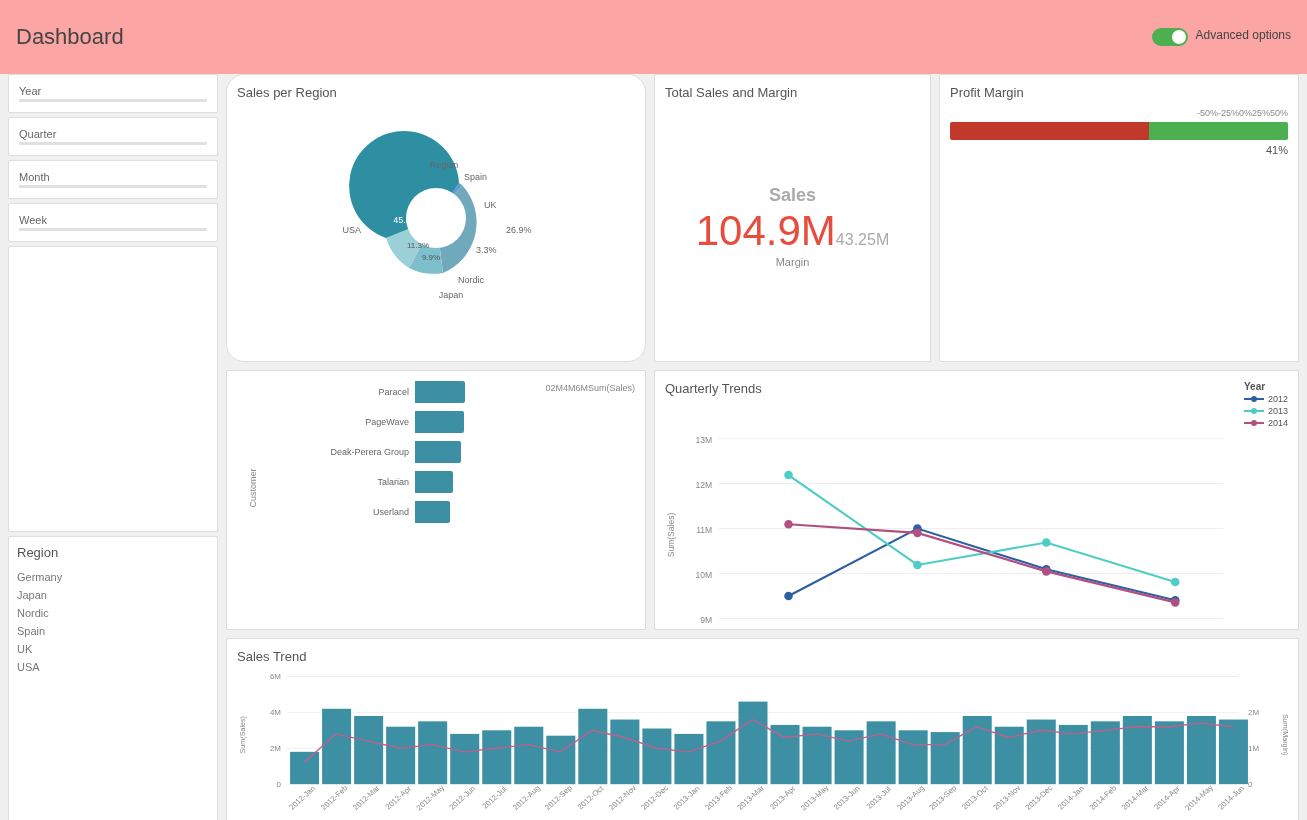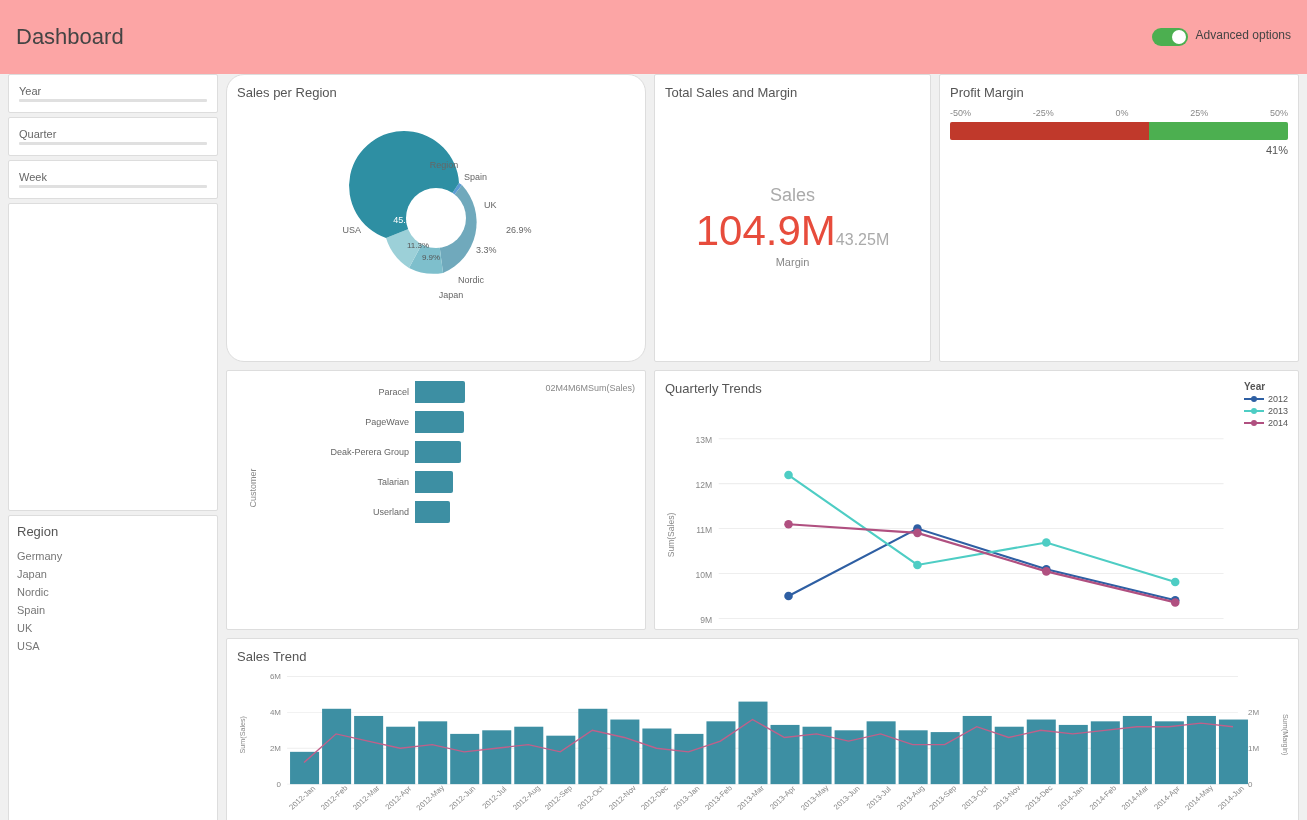--- a/index.html
+++ b/index.html
@@ -165,21 +165,21 @@
     }
     .sales-sub {
       font-size: 11px;
       color: #888;
       margin-top: 4px;
     }
 
     
     .pm-axis {
       display: flex;
-      justify-content: space-between;
+      justify-content: flex-end;
       font-size: 9px;
       color: #888;
       margin-bottom: 4px;
     }
     .pm-bar-track {
       height: 18px;
       background: #e0e0e0;
       border-radius: 2px;
       overflow: hidden;
       position: relative;
@@ -263,20 +263,24 @@
 
 <div class="main-layout">
 
   <div class="sidebar">
     <div class="filter-group panel">
       <div class="filter-label">Year</div>
       <div class="filter-bar"></div>
     </div>
     <div class="filter-group panel">
       <div class="filter-label">Quarter</div>
+      <div class="filter-bar"></div>
+    </div>
+    <div class="filter-group panel">
+      <div class="filter-label">Month</div>
       <div class="filter-bar"></div>
     </div>
     <div class="filter-group panel">
       <div class="filter-label">Week</div>
       <div class="filter-bar"></div>
     </div>
 
     <div style="flex:1; background:white; border:1px solid #ddd; border-radius:2px;"></div>
 
     <div class="region-section">
@@ -325,21 +329,21 @@
             <text x="122" y="140" font-size="8" fill="#555" text-anchor="middle">11.3%</text>
             <text x="110" y="115" font-size="9" fill="white" text-anchor="middle">45.5%</text>
             <text x="150" y="98" font-size="8" fill="white" text-anchor="middle">26.9%</text>
           </svg>
         </div>
       </div>
 
       <div class="panel total-sales-panel">
         <div class="panel-title">Total Sales and Margin</div>
         <div class="total-sales-content">
-          <div style="font-size:18px; color:#aaa; margin-bottom:4px;">Sales</div>
+          <div style="font-size:18px; color:#aaa; margin-bottom:4px;font-weight:bold;">Sales</div>
           <div style="display:flex; align-items:baseline;">
             <span class="sales-number" style="color: rgb(231, 76, 60);">104.9M</span>
             <span style="font-size:13px; color:#aaa; margin-left:0;"><span style="color: rgb(170, 170, 170); font-size: 16px;">43.25M</span></span>
           </div>
           <div class="sales-sub">Margin</div>
         </div>
       </div>
 
       <div class="panel profit-margin-panel">
         <div class="panel-title">Profit Margin</div>

